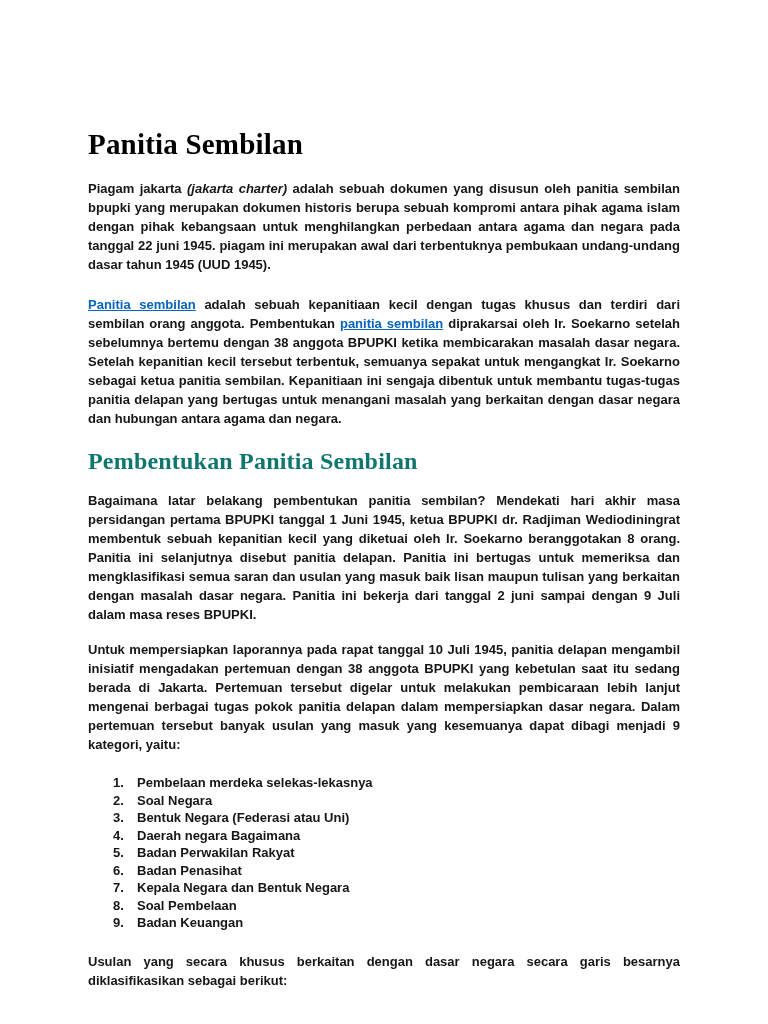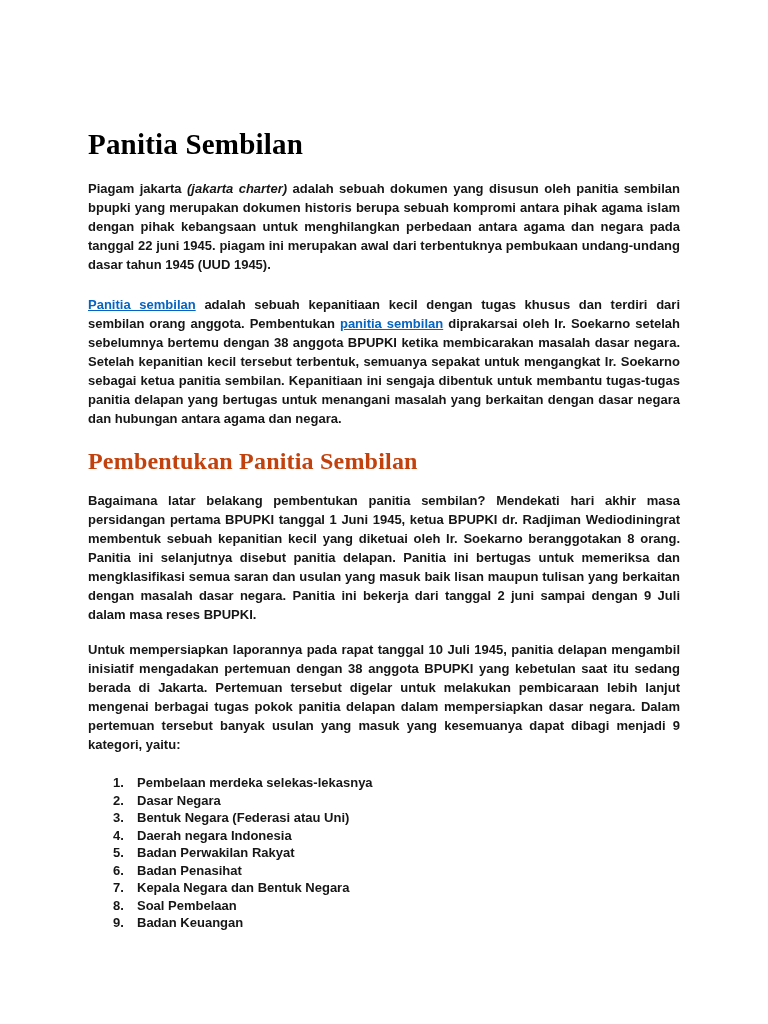--- a/index.html
+++ b/index.html
@@ -22,21 +22,21 @@
     font-size: 29px;
     font-weight: 700;
     color: #000000;
     margin-bottom: 18px;
     letter-spacing: 0.2px;
   }
   h2.doc-heading {
     font-family: "Liberation Serif", serif;
     font-size: 24px;
     font-weight: 700;
-    color: #c2410c;
+    color: #0f766e;
     margin-top: 20px;
     margin-bottom: 16px;
     letter-spacing: 0.2px;
   }
   p.body-para {
     font-size: 13px;
     font-weight: 700;
     line-height: 19px;
     text-align: justify;
     margin-bottom: 16px;
@@ -82,29 +82,29 @@
 
   <p class="body-para">Untuk mempersiapkan laporannya pada rapat tanggal 10 Juli 1945, panitia delapan mengambil inisiatif mengadakan pertemuan dengan 38 anggota BPUPKI yang kebetulan saat itu sedang berada di Jakarta. Pertemuan tersebut digelar untuk melakukan pembicaraan lebih lanjut mengenai berbagai tugas pokok panitia delapan dalam mempersiapkan dasar negara. Dalam pertemuan tersebut banyak usulan yang masuk yang kesemuanya dapat dibagi menjadi 9 kategori, yaitu:</p>
 
   <div class="num-list">
     <div class="num-row">
       <span class="num-col">1.</span>
       <span class="label-col">Pembelaan merdeka selekas-lekasnya</span>
     </div>
     <div class="num-row">
       <span class="num-col">2.</span>
-      <span class="label-col">Dasar Negara</span>
+      <span class="label-col">Soal Negara</span>
     </div>
     <div class="num-row">
       <span class="num-col">3.</span>
       <span class="label-col">Bentuk Negara (Federasi atau Uni)</span>
     </div>
     <div class="num-row">
       <span class="num-col">4.</span>
-      <span class="label-col">Daerah negara Indonesia</span>
+      <span class="label-col">Daerah negara Bagaimana</span>
     </div>
     <div class="num-row">
       <span class="num-col">5.</span>
       <span class="label-col">Badan Perwakilan Rakyat</span>
     </div>
     <div class="num-row">
       <span class="num-col">6.</span>
       <span class="label-col">Badan Penasihat</span>
     </div>
     <div class="num-row">
@@ -114,14 +114,15 @@
     <div class="num-row">
       <span class="num-col">8.</span>
       <span class="label-col">Soal Pembelaan</span>
     </div>
     <div class="num-row">
       <span class="num-col">9.</span>
       <span class="label-col">Badan Keuangan</span>
     </div>
   </div>
 
+  <p class="body-para">Usulan yang secara khusus berkaitan dengan dasar negara secara garis besarnya diklasifikasikan sebagai berikut:</p>
 
 </div>
 
 </body></html>

